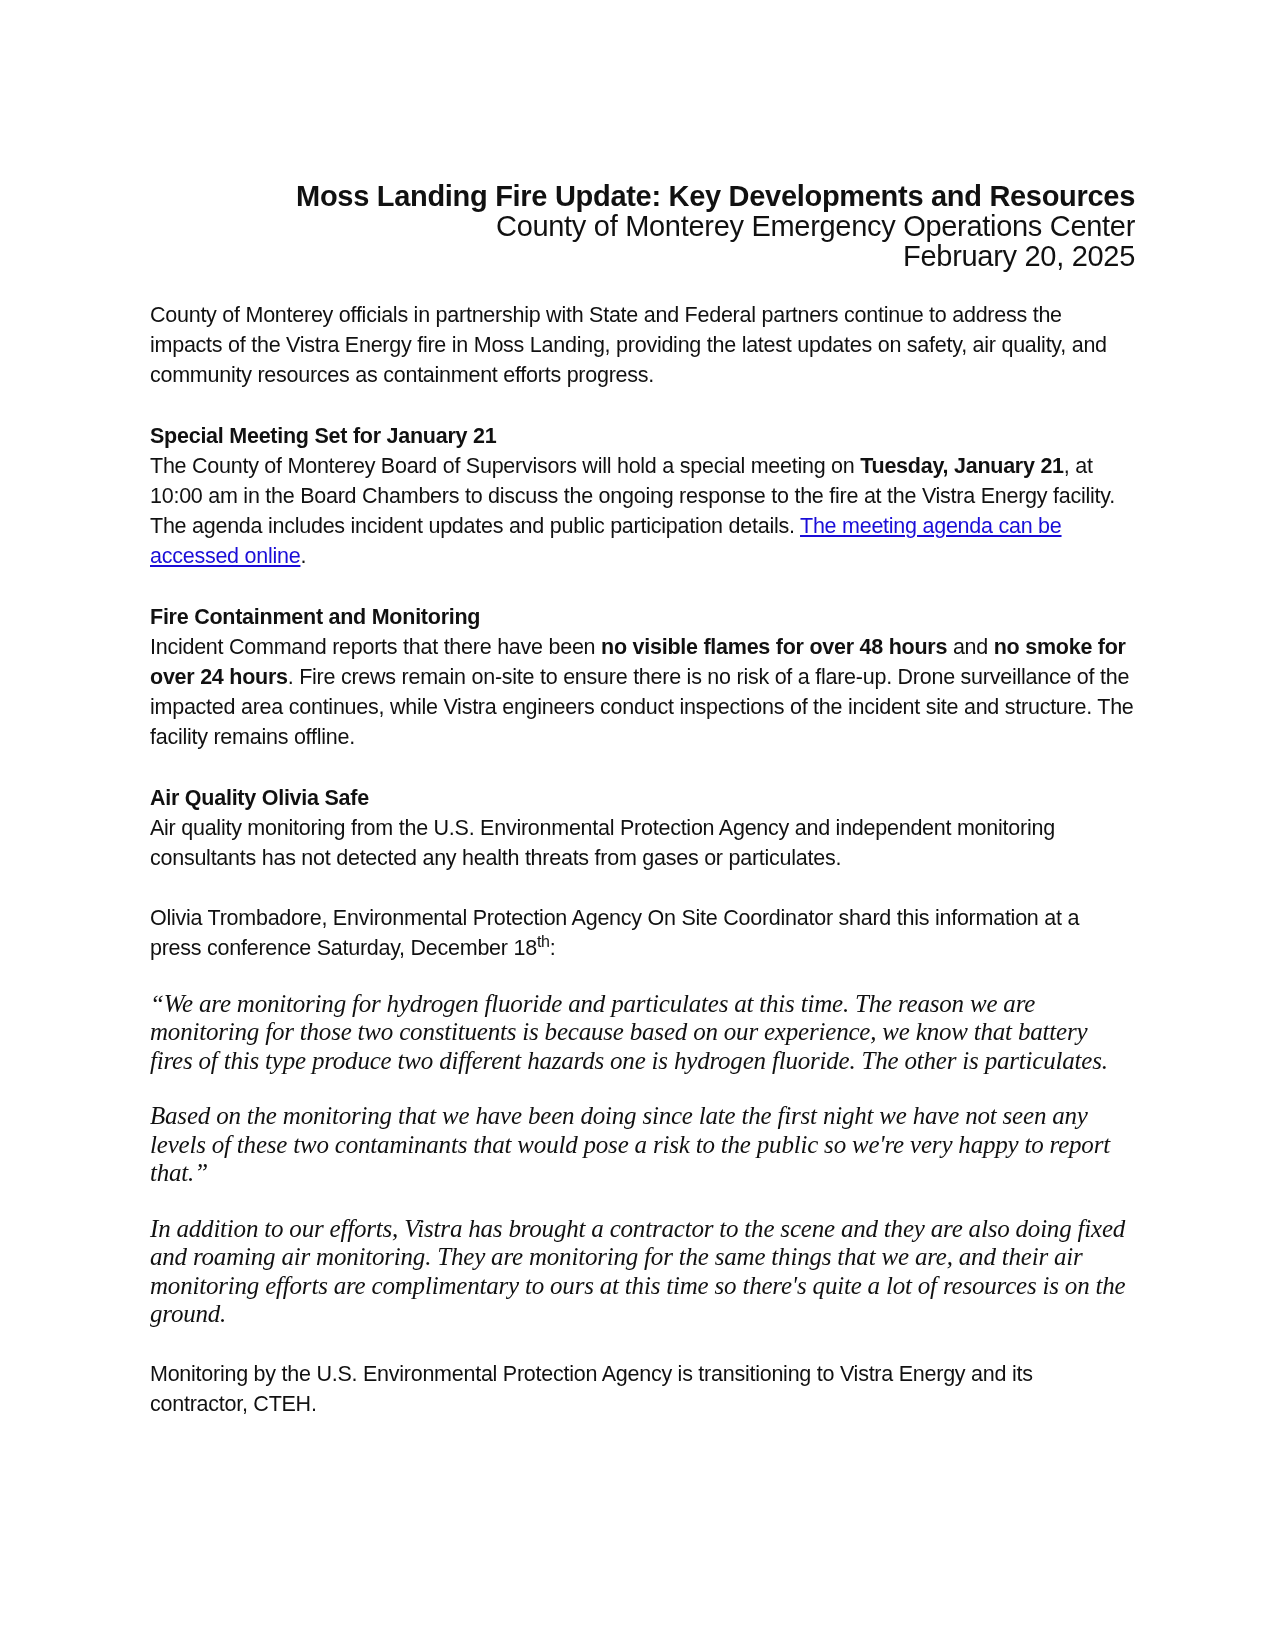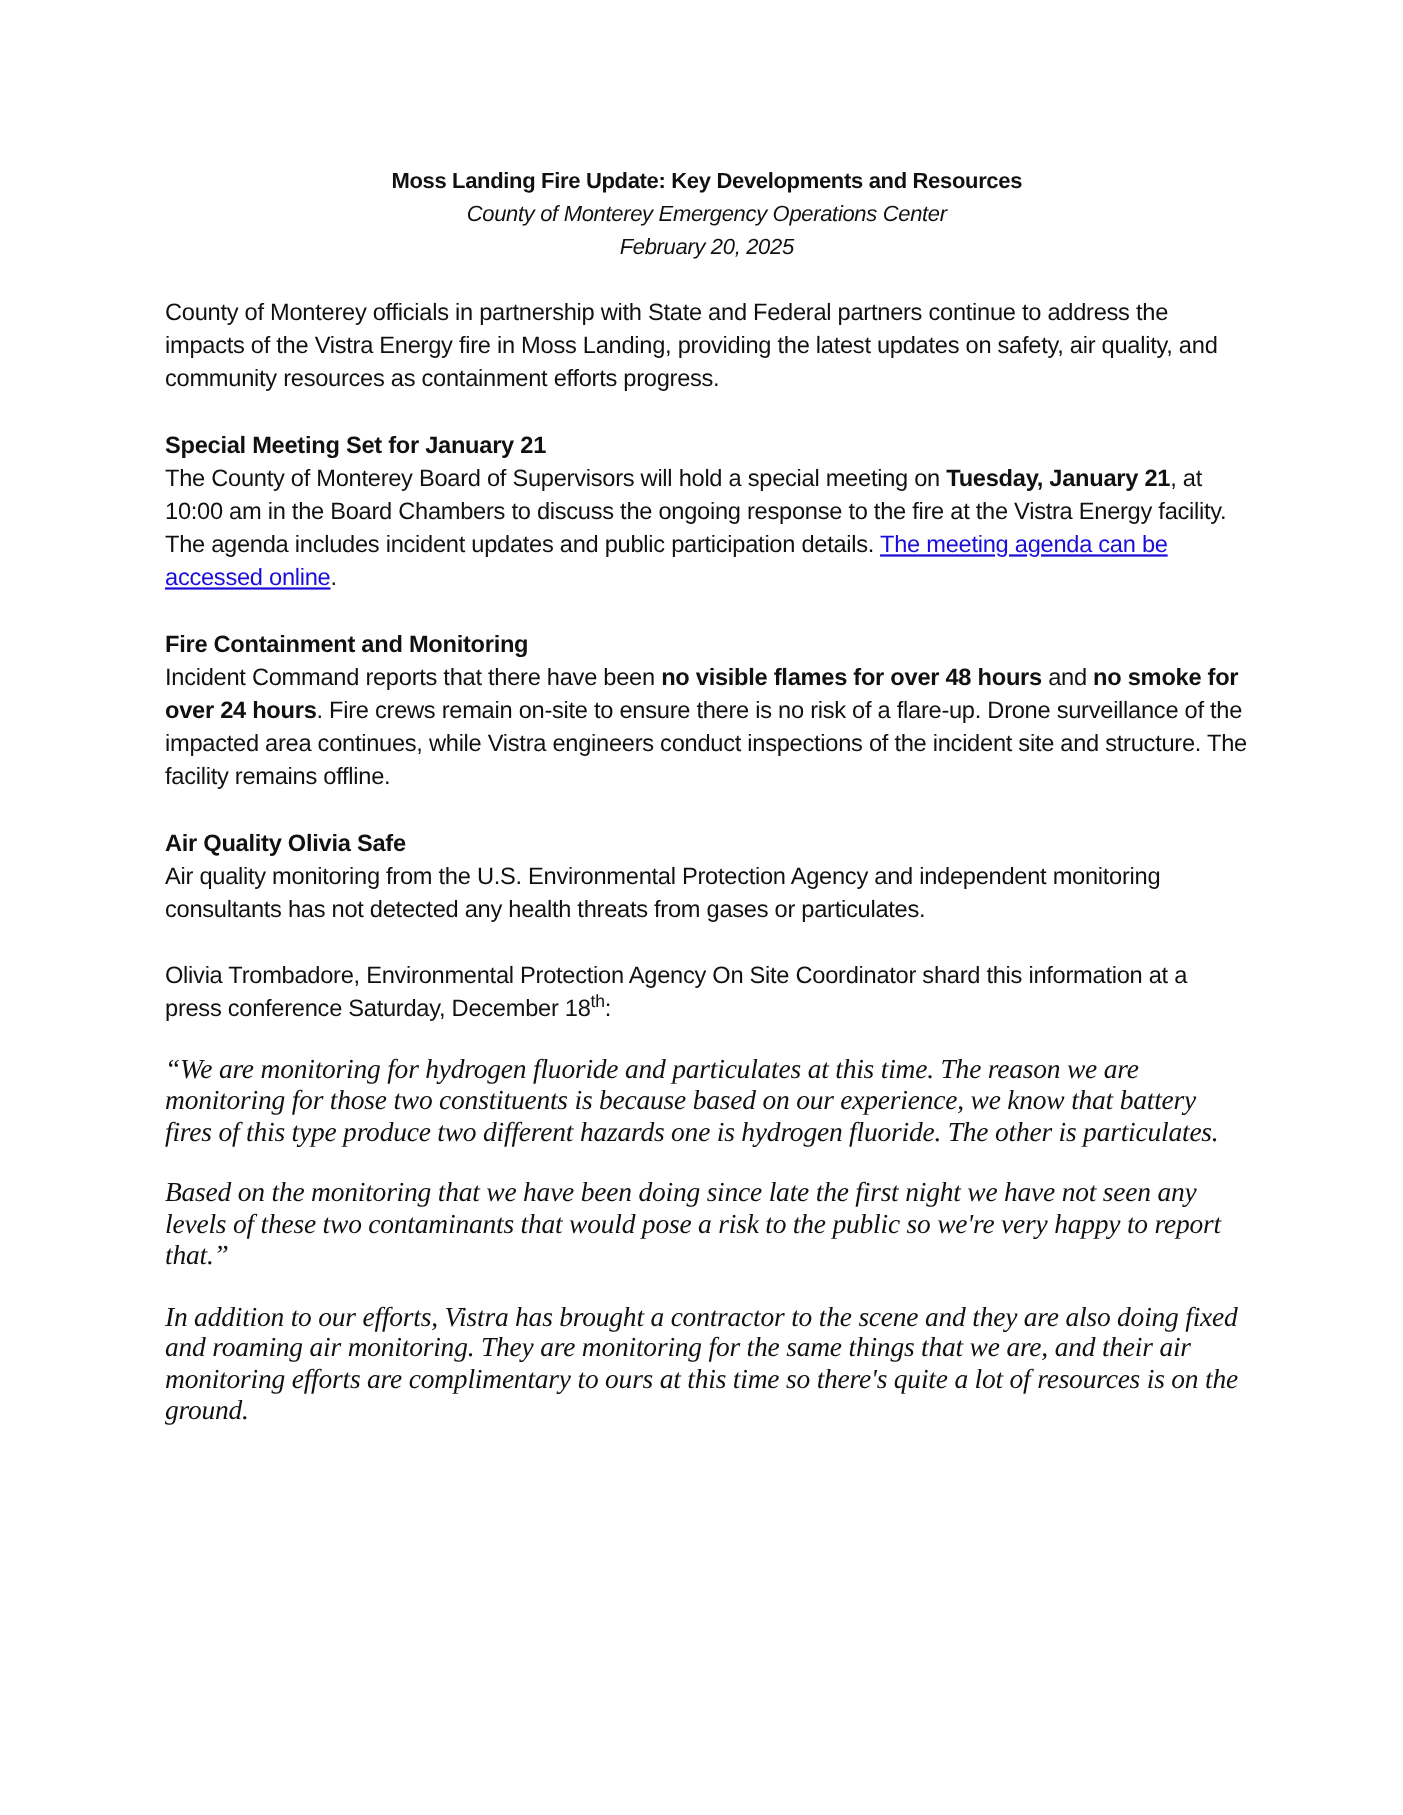--- a/index.html
+++ b/index.html
@@ -15,32 +15,32 @@
       color: #111111;
       font-family: "Liberation Sans", "DejaVu Sans", sans-serif;
     }
     .page {
       position: absolute;
       left: 150px;
       top: 150px;
       width: 985px;
     }
     .header {
-      text-align: center;
-      font-size: 20px;
+      text-align: right;
+      font-size: 29px;
       line-height: 30px;
       margin-bottom: 29px;
+      margin-top: 31px;
     }
     .header .title {
       font-weight: bold;
       letter-spacing: -0.3px;
     }
     .header .subtitle,
     .header .date {
-      font-style: italic;
       letter-spacing: -0.3px;
     }
     .para {
       font-size: 21.5px;
       line-height: 30.2px;
       margin: 0 0 30px 0;
       letter-spacing: -0.25px;
     }
     .section-heading {
       font-weight: bold;
@@ -93,14 +93,15 @@
   </p>
 
   <p class="para" style="margin-bottom:26px;">
     <span>Olivia Trombadore, Environmental Protection Agency On Site Coordinator shard this information at a press conference Saturday, December 18</span><sup class="ord">th</sup><span>:</span>
   </p>
 
   <p class="quote">“We are monitoring for hydrogen fluoride and particulates at this time. The reason we are monitoring for those two constituents is because based on our experience, we know that battery fires of this type produce two different hazards one is hydrogen fluoride. The other is particulates.</p>
   <p class="quote">Based on the monitoring that we have been doing since late the first night we have not seen any levels of these two contaminants that would pose a risk to the public so we're very happy to report that.”</p>
   <p class="quote">In addition to our efforts, Vistra has brought a contractor to the scene and they are also doing fixed and roaming air monitoring. They are monitoring for the same things that we are, and their air monitoring efforts are complimentary to ours at this time so there's quite a lot of resources is on the ground.</p>
 
+  <p class="para" style="margin-top:30px;">Monitoring by the U.S. Environmental Protection Agency is transitioning to Vistra Energy and its contractor, CTEH.</p>
 
 </div>
 
 </body></html>

